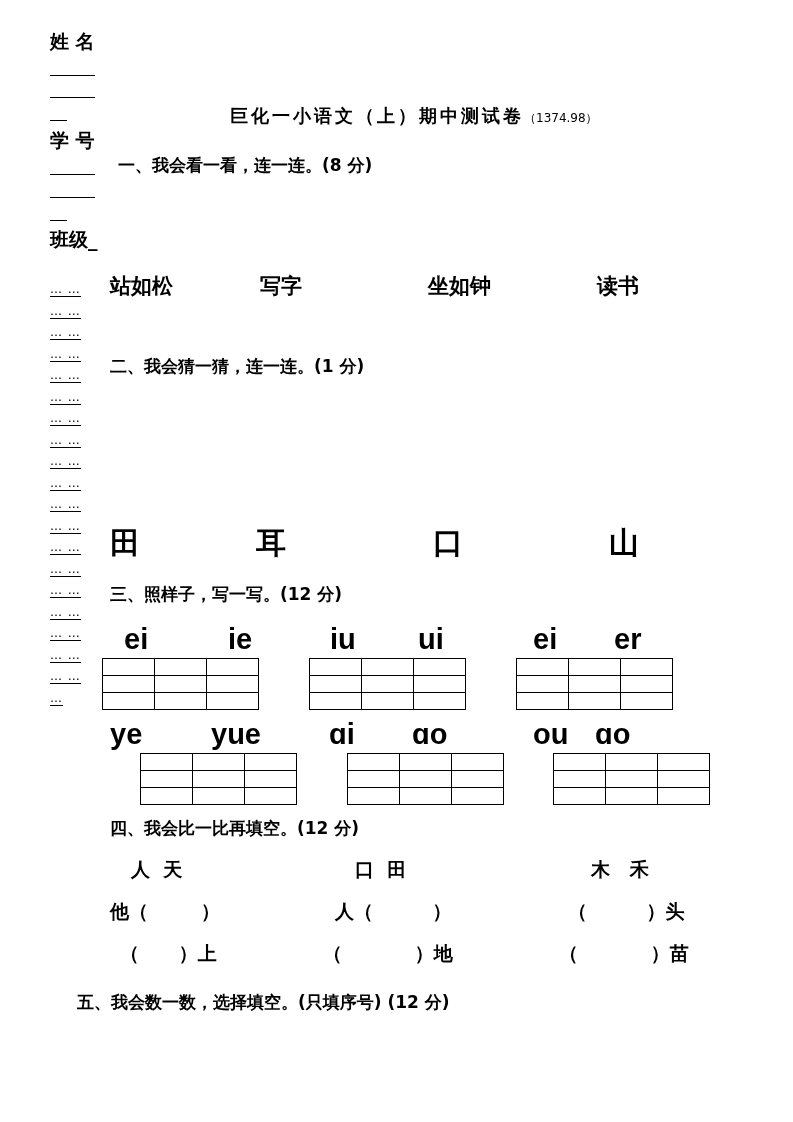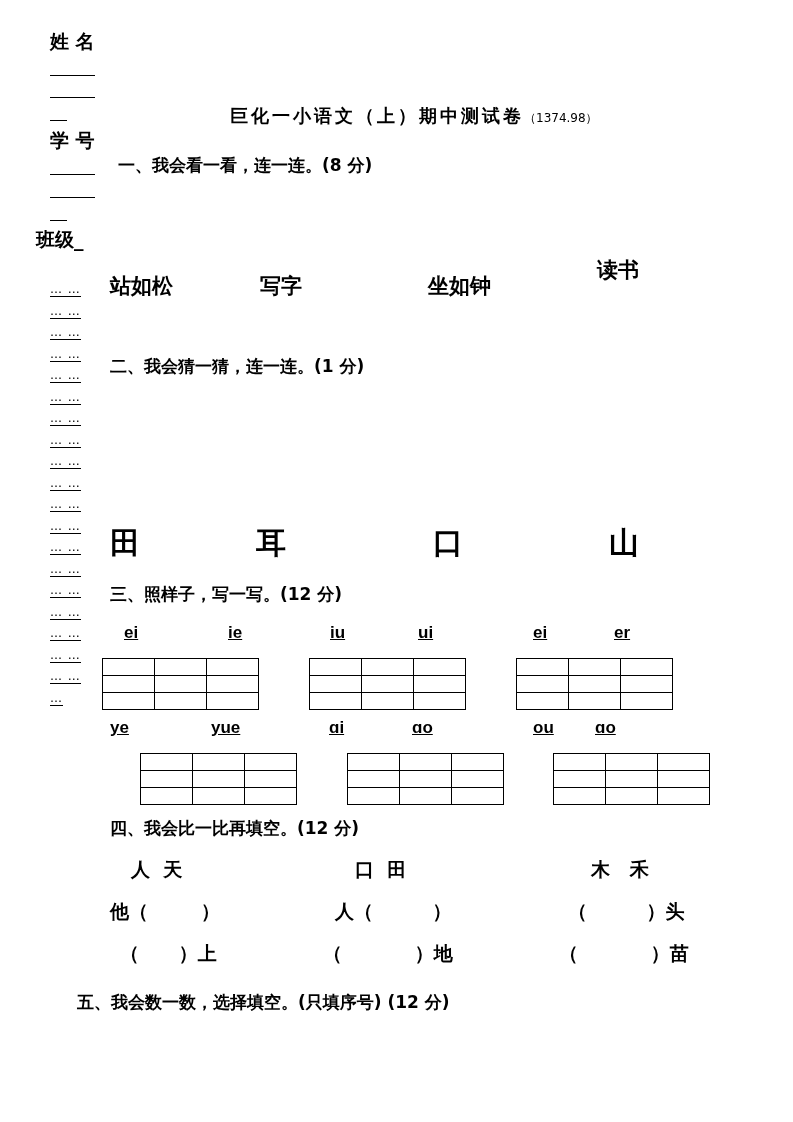--- a/index.html
+++ b/index.html
@@ -11,40 +11,40 @@
   .side-label { font-size: 19px; font-weight: bold; letter-spacing: 0; }
   .side-line { position: absolute; height: 0; border-top: 1.5px solid #000; }
   .dots-row { position: absolute; left: 50px; font-size: 12px; line-height: 12px;
               letter-spacing: 1px; border-bottom: 1.5px solid #000; padding-bottom: 1px; }
 
   .title { font-size: 18px; font-weight: bold; letter-spacing: 3px; }
   .title small { font-size: 12px; font-weight: normal; letter-spacing: 0; }
   .heading { font-size: 17px; font-weight: bold; }
   .word { font-size: 21px; font-weight: bold; }
   .big-char { font-size: 30px; font-weight: bold; }
-  .pinyin { font-family: "Liberation Sans", "DejaVu Sans", sans-serif; font-size: 17px; font-weight: bold; text-decoration: underline; }
+  .pinyin { font-family: "Liberation Sans", "DejaVu Sans", sans-serif; font-size: 29px; font-weight: bold; }
   .fill { font-size: 19px; font-weight: bold; }
 
   table.grid { position: absolute; border-collapse: collapse; }
   table.grid td { border: 1.4px solid #000; width: 51px; height: 16px; padding: 0; }
 </style>
 </head>
 <body>
 
 <div class="abs side-label" style="left:50px; top:29px;">姓 名</div>
 <div class="side-line" style="left:50px; top:75px; width:45px;"></div>
 <div class="side-line" style="left:50px; top:97px; width:45px;"></div>
 <div class="side-line" style="left:50px; top:120px; width:17px;"></div>
 
 <div class="abs side-label" style="left:50px; top:128px;">学 号</div>
 <div class="side-line" style="left:50px; top:174px; width:45px;"></div>
 <div class="side-line" style="left:50px; top:197px; width:45px;"></div>
 <div class="side-line" style="left:50px; top:220px; width:17px;"></div>
 
-<div class="abs side-label" style="left:36px; top:227px;">班级_</div>
+<div class="abs side-label" style="left:50px; top:227px;">班级_</div>
 
 <div id="dots-container">
   <div class="dots-row" style="top:283px;">… …</div>
   <div class="dots-row" style="top:305px;">… …</div>
   <div class="dots-row" style="top:326px;">… …</div>
   <div class="dots-row" style="top:348px;">… …</div>
   <div class="dots-row" style="top:369px;">… …</div>
   <div class="dots-row" style="top:391px;">… …</div>
   <div class="dots-row" style="top:412px;">… …</div>
   <div class="dots-row" style="top:434px;">… …</div>
@@ -63,21 +63,21 @@
 </div>
 
 <div class="abs title" style="left:230px; top:104px;">
   <span>巨化一小语文（上）期中测试卷</span><small>（1374.98）</small>
 </div>
 
 <div class="abs heading" style="left:110px; top:154px;margin-left:8px;">一、我会看一看，连一连。(8 分)</div>
 <div class="abs word" style="left:110px; top:272px;">站如松</div>
 <div class="abs word" style="left:260px; top:272px;">写字</div>
 <div class="abs word" style="left:428px; top:272px;">坐如钟</div>
-<div class="abs word" style="left:597px; top:256px;">读书</div>
+<div class="abs word" style="left:597px; top:272px;">读书</div>
 
 <div class="abs heading" style="left:110px; top:355px;">二、我会猜一猜，连一连。(1 分)</div>
 <div class="abs big-char" style="left:110px; top:523px;">田</div>
 <div class="abs big-char" style="left:256px; top:523px;">耳</div>
 <div class="abs big-char" style="left:433px; top:523px;">口</div>
 <div class="abs big-char" style="left:609px; top:523px;">山</div>
 
 <div class="abs heading" style="left:110px; top:583px;">三、照样子，写一写。(12 分)</div>
 
 <div class="abs pinyin" style="left:124px; top:623px;">ei</div>

